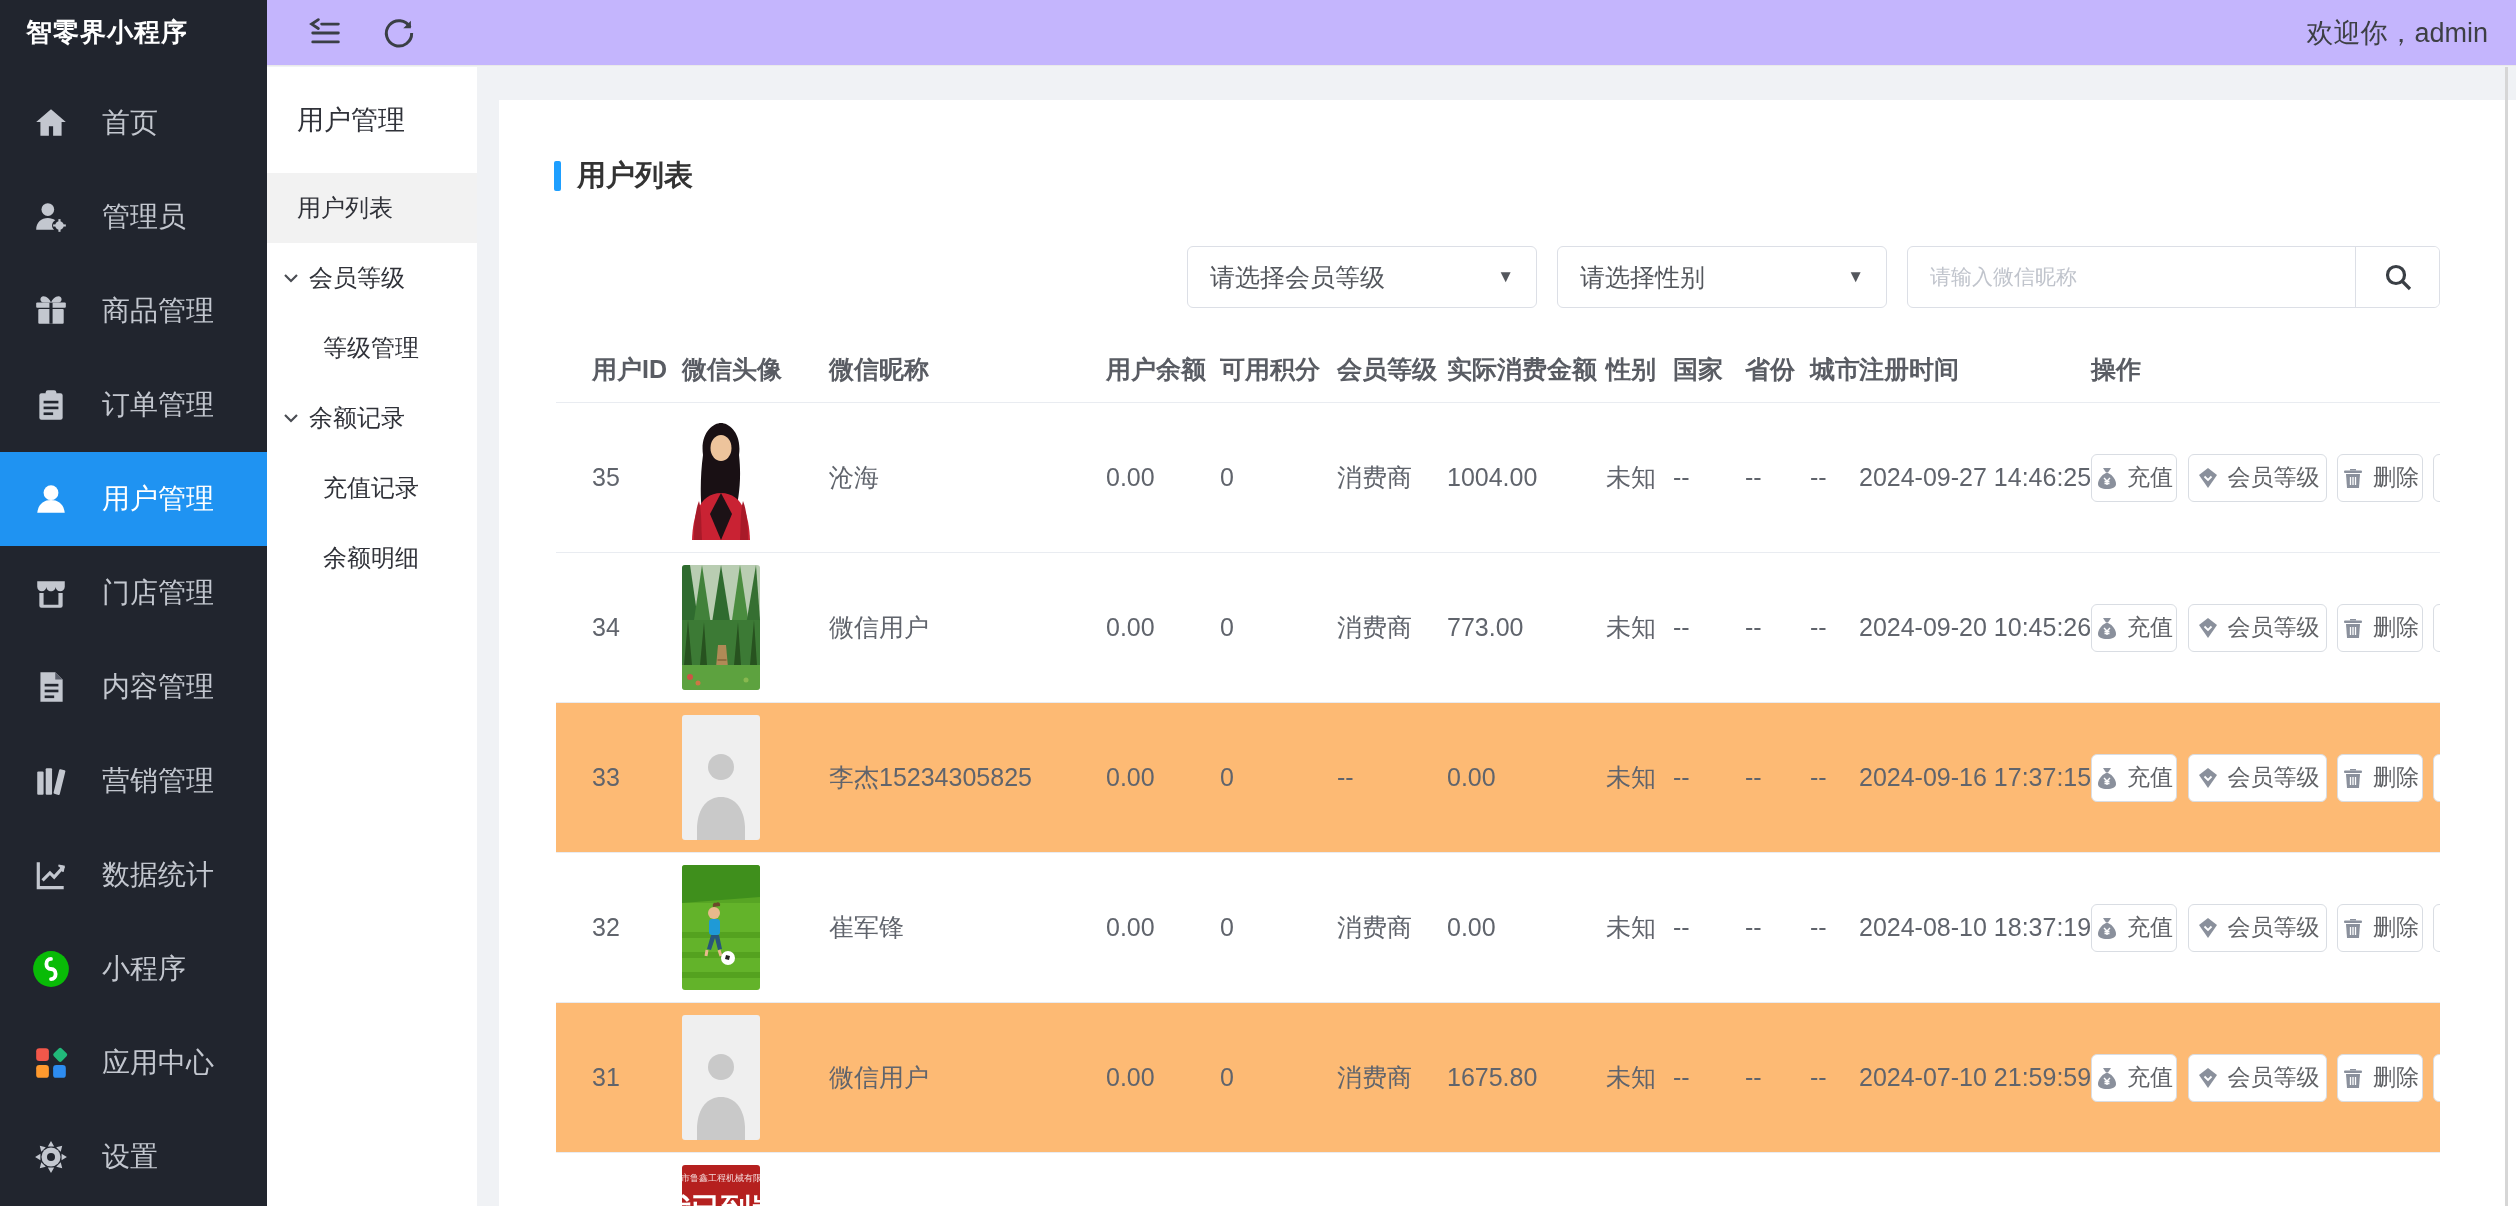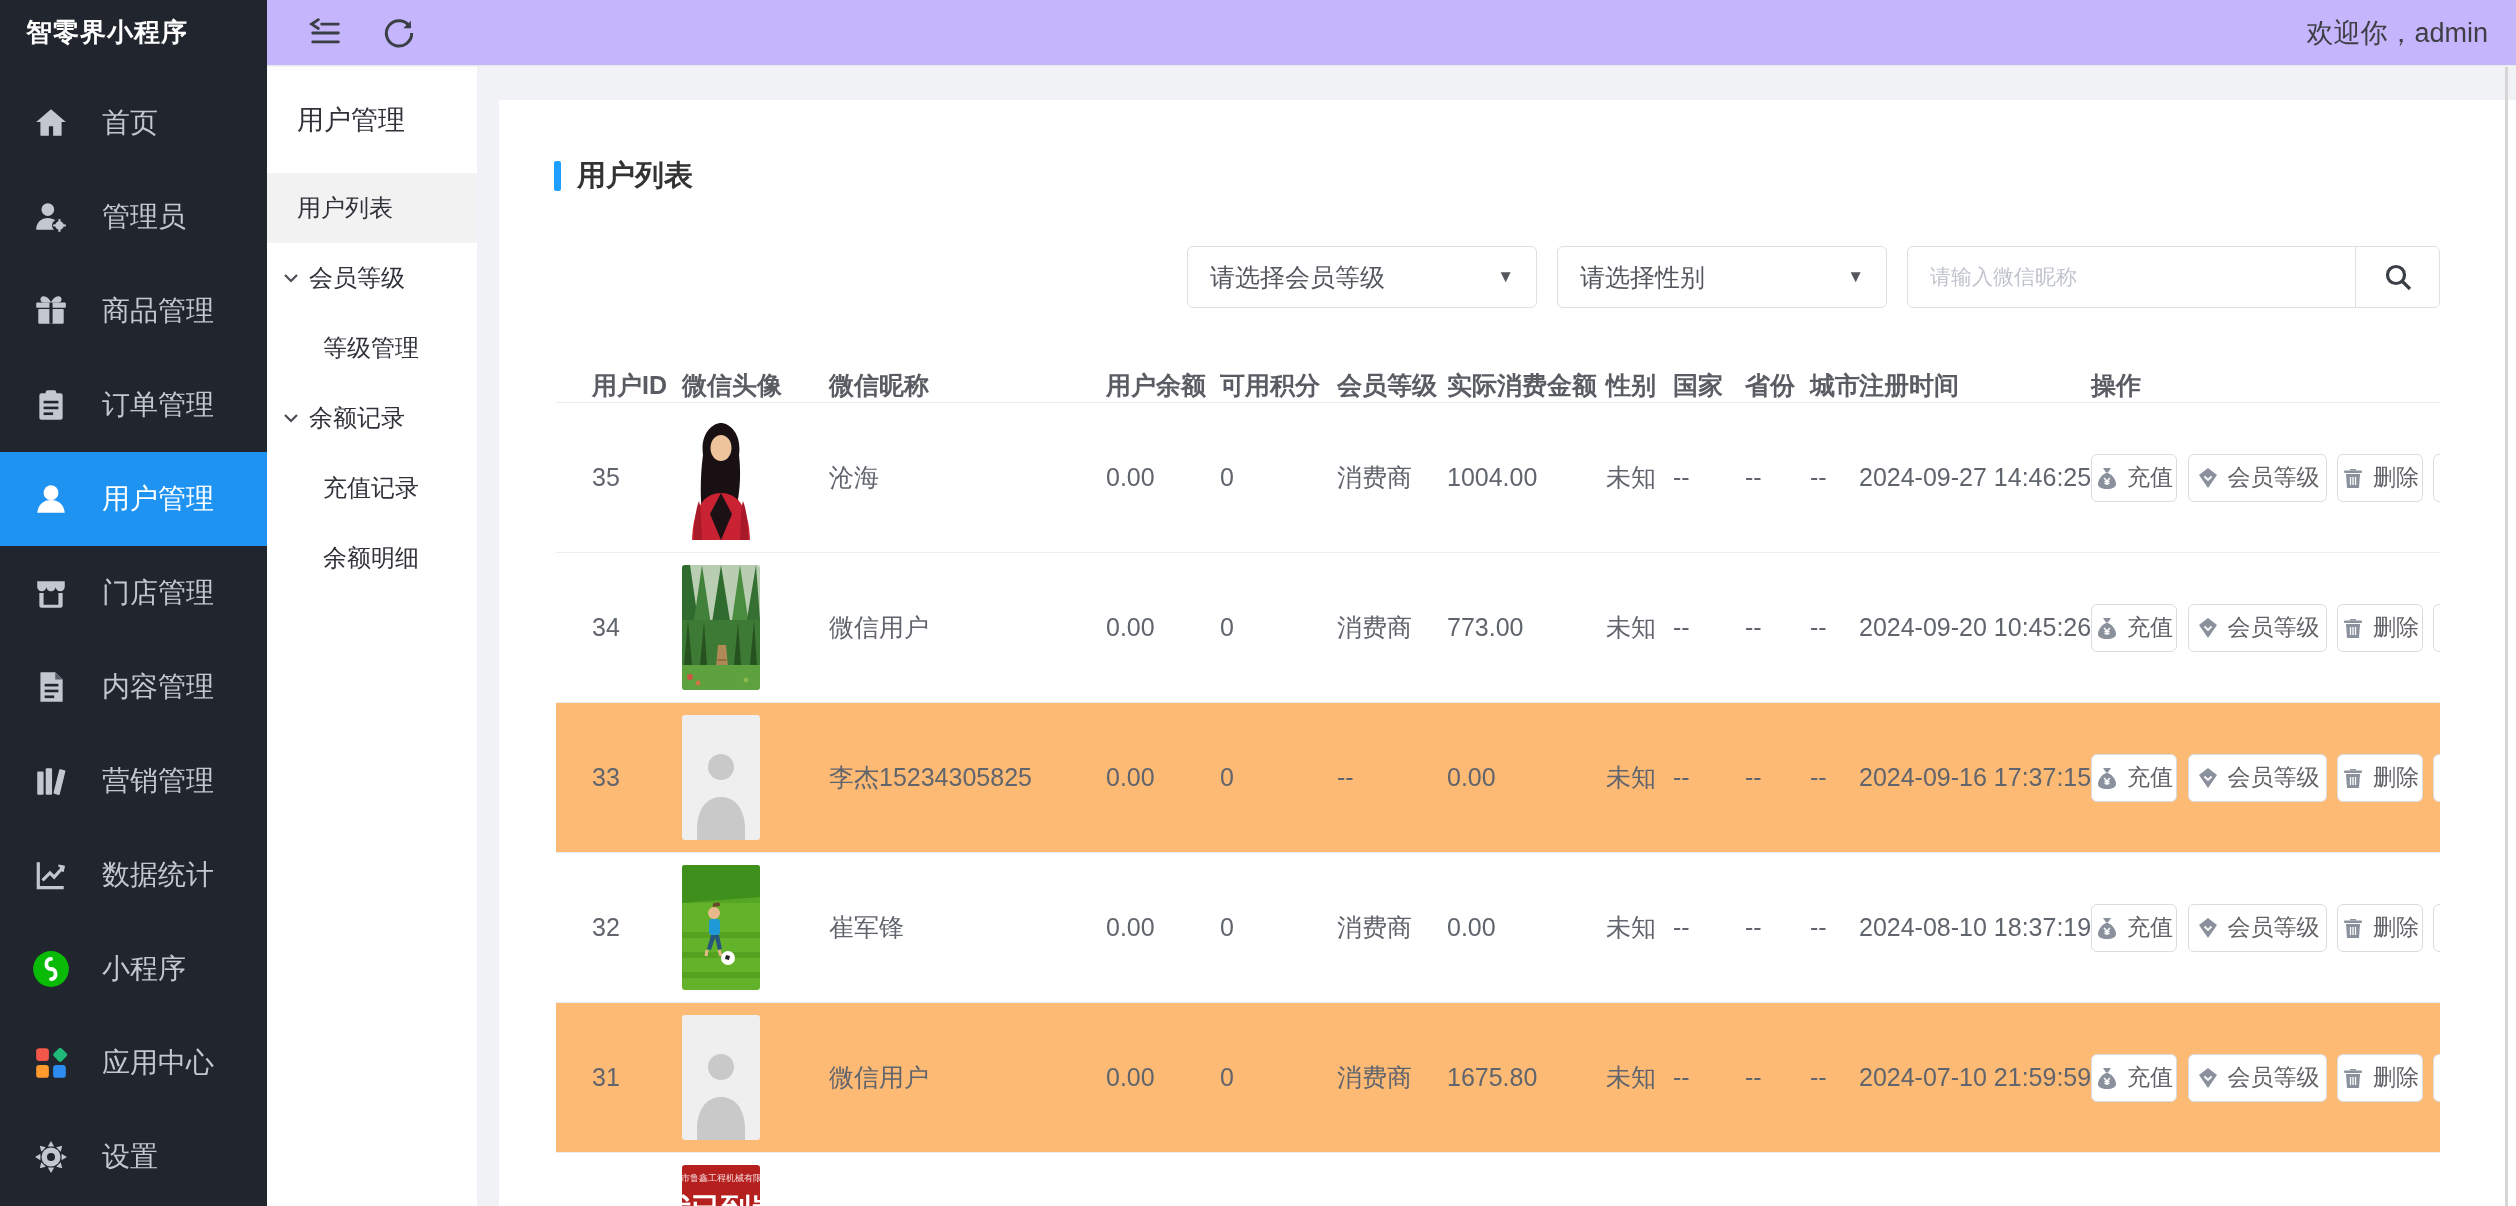--- a/index.html
+++ b/index.html
@@ -47,21 +47,21 @@
   .select { height:62px; border:1px solid #dcdfe6; border-radius:6px; background:#fff; display:flex; align-items:center; justify-content:space-between; padding:0 22px; font-size:25px; color:#54575d; cursor:pointer; }
   .sel-level { width:350px; margin-right:20px; }
   .sel-gender { width:330px; margin-right:20px;gap:28px; }
   .caret { font-size:17px; color:#54575d; }
   .search-group { width:533px; height:62px; border:1px solid #dcdfe6; border-radius:6px; background:#fff; display:flex; overflow:hidden; }
   .search-input { flex:1; border:none; outline:none; padding-left:22px; font-size:21px; color:#606266; background:transparent; }
   .search-input::placeholder { color:#c0c4cc; }
   .search-btn { width:84px; border-left:1px solid #dcdfe6; display:flex; align-items:center; justify-content:center; cursor:pointer; background:#fff; }
 
   .table { position:absolute; left:57px; top:236px; width:1884px; overflow:hidden; }
-  .thead { display:flex; align-items:flex-end; height:66px; font-size:25px; font-weight:bold; color:#595c63; }
+  .thead { display:flex; align-items:center; height:66px; font-size:25px; font-weight:bold; color:#595c63; }
   .tr { display:flex; align-items:center; height:150px; border-top:1px solid #e9ecf1; font-size:25px; color:#60646c; }
   .tr.shaded { background:#fdba74; }
   .td,.th { padding-left:36px; white-space:nowrap; flex:none; }
   .c-id{width:90px}.c-avatar{width:147px}.c-nickname{width:277px}.c-balance{width:114px}
   .c-points{width:117px}.c-level{width:110px}.c-consumption{width:159px}.c-gender{width:67px}
   .c-country{width:72px}.c-province{width:65px}.c-city{width:49px}.c-registered{width:230px}
   .c-actions{width:387px; display:flex; align-items:center; padding-left:38px;}
 
   .avatar { width:78px; height:125px; border-radius:3px; overflow:hidden; position:relative; }
   .avatar svg { display:block; }

